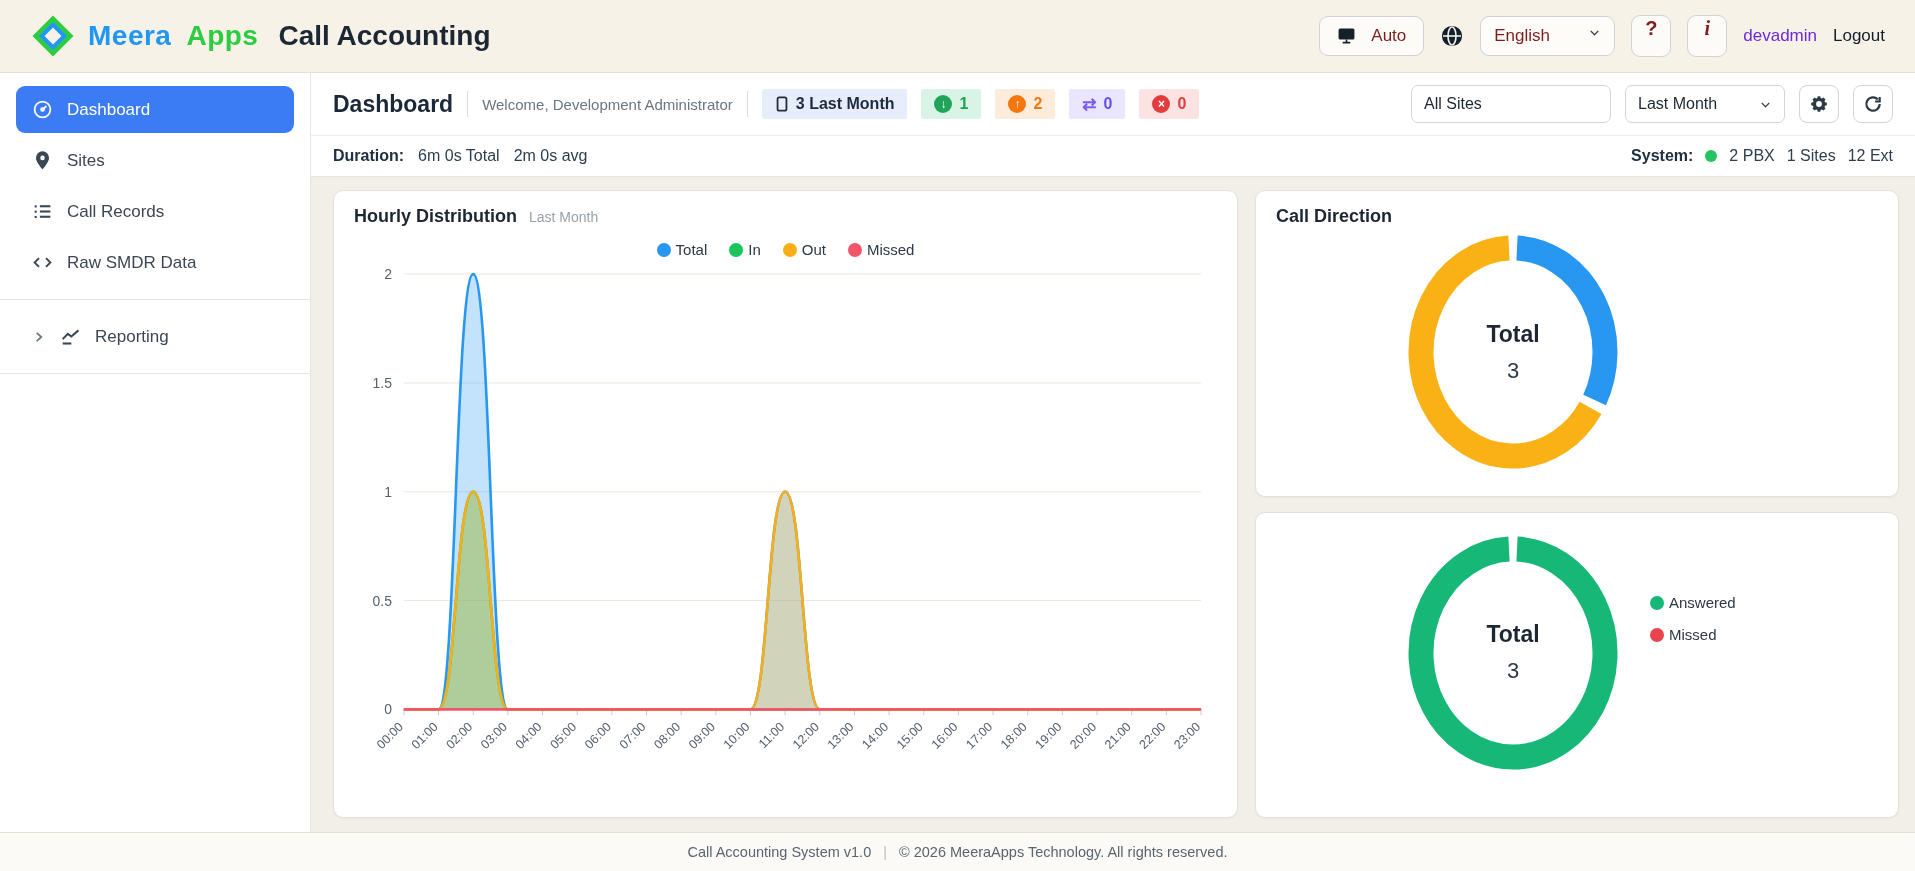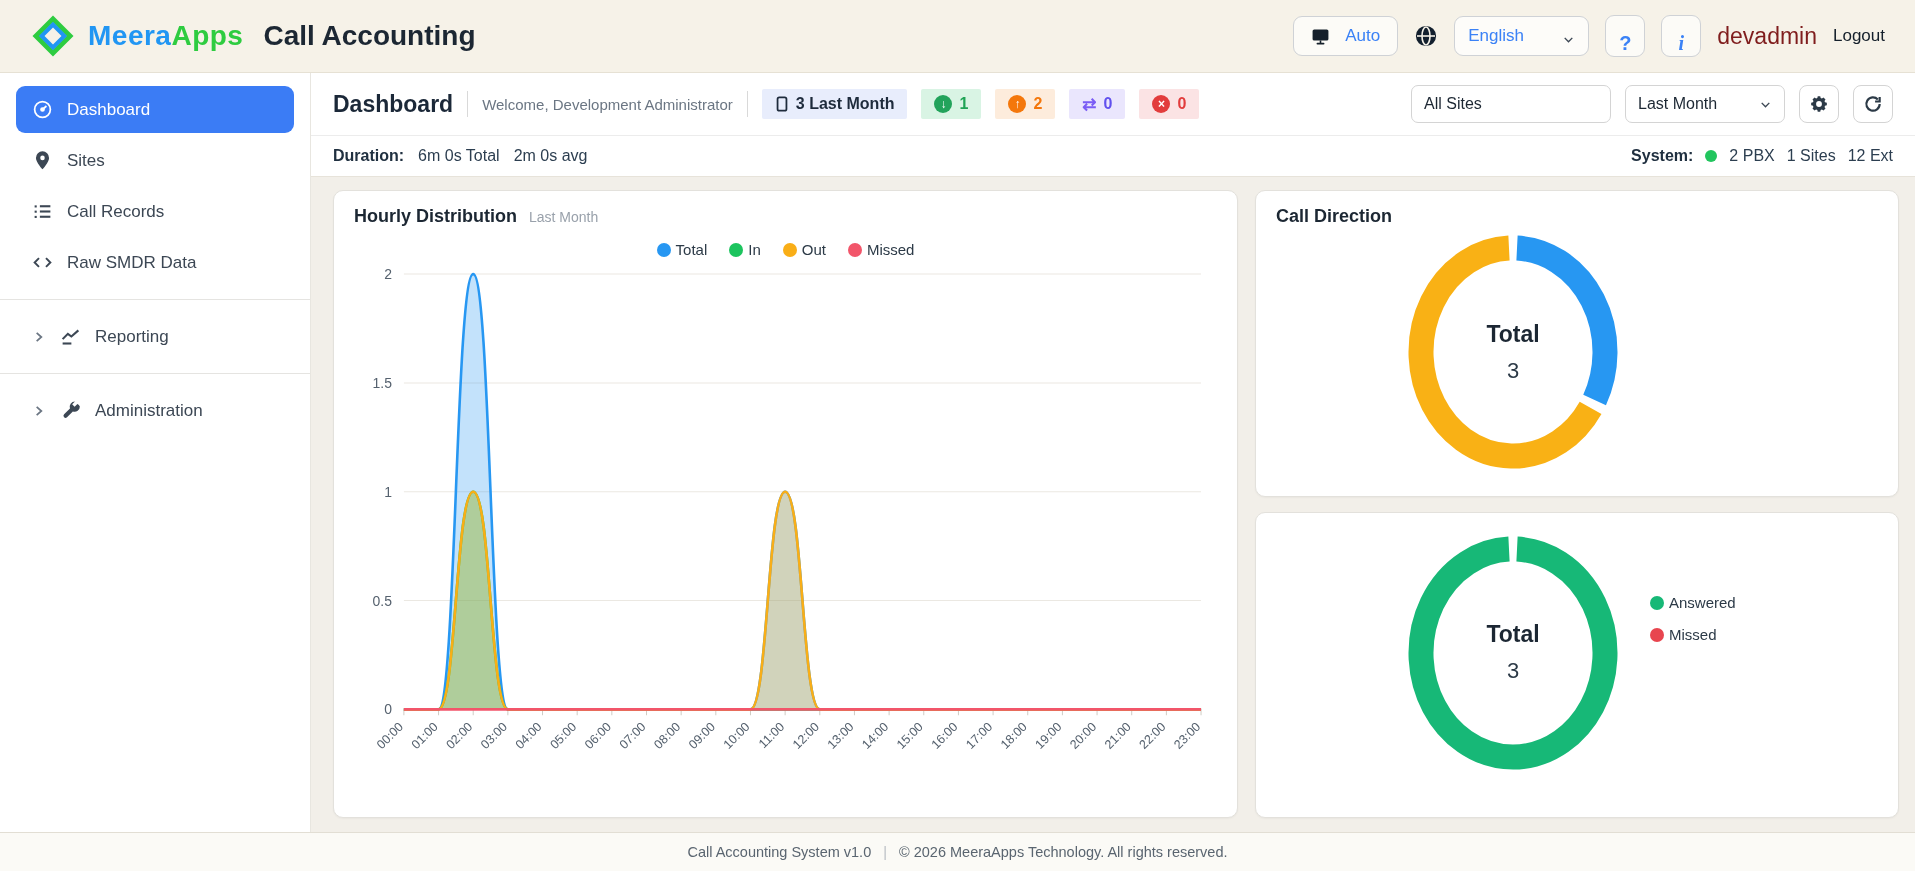--- a/index.html
+++ b/index.html
@@ -12,32 +12,32 @@
   .app { display:flex; flex-direction:column; width:1915px; height:871px; }
 
   
   .topbar {
     height:73px; flex:0 0 73px; background:#f6f2e8; border-bottom:1px solid #e6e1d4;
     display:flex; align-items:center; padding:0 30px; gap:16px;
   }
   .brand { display:flex; align-items:center; gap:12px; }
   .brand-text { font-size:28px; font-weight:bold; letter-spacing:0.5px; }
   .brand-meera { color:#2196f3; }
-  .brand-apps { color:#2ecc40; }
+  .brand-apps { color:#2ecc40;margin-left:15px; }
   .app-title { font-size:28px; font-weight:bold; color:#1c2733; margin-left:8px; }
   .topbar-right { margin-left:auto; display:flex; align-items:center; gap:16px; }
   .btn {
     background:#fcfbf7; border:1px solid #cfd2d6; border-radius:9px;
-    display:inline-flex; align-items:flex-end; justify-content:center; gap:15px;
-    font-size:17px; color:#3b82f6; cursor:pointer;
+    display:inline-flex; align-items:flex-start; justify-content:center; gap:15px;
+    font-size:17px; color:#7f1d1d; cursor:pointer;
   }
   .auto-btn { padding:9px 17px; }
   .sq-btn { width:40px; height:42px; font-size:20px; font-weight:bold; }
   .lang-select { padding:9px 13px; width:135px; justify-content:space-between; background:#fdfcf9; }
-  .username { font-size:23px; color:#7f1d1d; }
+  .username { font-size:17px; color:#6d28d9; }
   .logout { font-size:17px; color:#15202b; cursor:pointer; }
   .icon { display:inline-flex; align-items:center; justify-content:center; }
 
   
   .middle { flex:1; display:flex; min-height:0; }
   .sidebar {
     width:311px; flex:0 0 311px; background:#ffffff; border-right:1px solid #e8e6e0;
     padding:13px 16px; overflow:hidden;
   }
   .side-item {
@@ -253,33 +253,20 @@
           <svg width="21" height="21" viewBox="0 0 24 24" fill="none" stroke="currentColor" stroke-width="2.4">
               <polyline points="3,15 9,9 13,12 21,5"></polyline>
               <line x1="3" y1="20" x2="13" y2="20"></line>
             </svg>
         </span>
         <span>Reporting</span>
       </div>
 
       <div class="side-divider"></div>
 
-      <div class="side-item">
-        <span class="chev">
-          <svg width="14" height="14" viewBox="0 0 24 24" fill="none" stroke="currentColor" stroke-width="3">
-              <polyline points="8,5 16,12 8,19"></polyline>
-            </svg>
-        </span>
-        <span class="icon">
-          <svg width="21" height="21" viewBox="0 0 24 24" fill="currentColor">
-              <path d="M22.7 7.3a6 6 0 0 1-8 5.7L8 19.7a2.3 2.3 0 0 1-3.3-3.3L11.4 9.7a6 6 0 0 1 5.7-8l-3.2 3.2 2.8 2.8 3.2-3.2a6 6 0 0 1 2.8 2.8z"></path>
-            </svg>
-        </span>
-        <span>Administration</span>
-      </div>
     </div>
 
     <div class="content">
 
       <div class="page-head">
         <span class="page-title">Dashboard</span>
         <span class="vsep"></span>
         <span class="welcome">Welcome, Development Administrator</span>
         <span class="vsep"></span>
 

